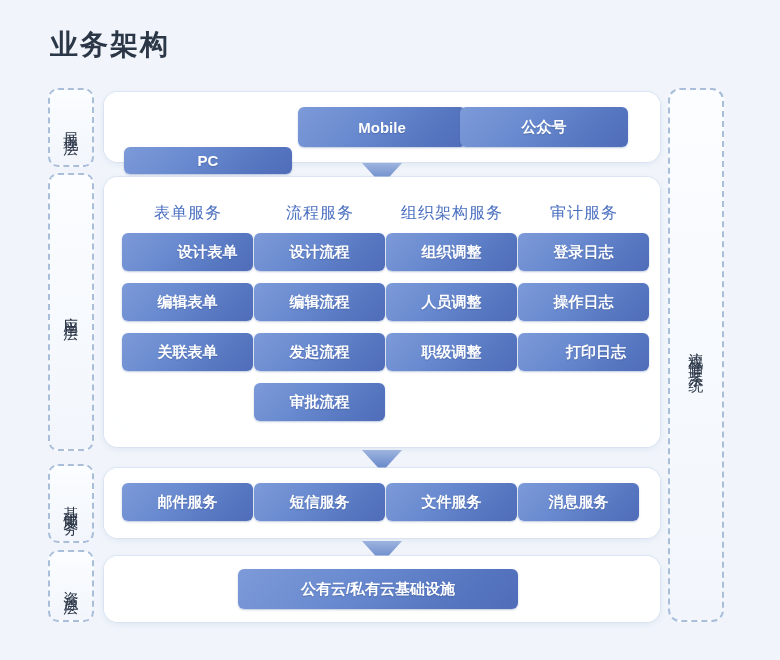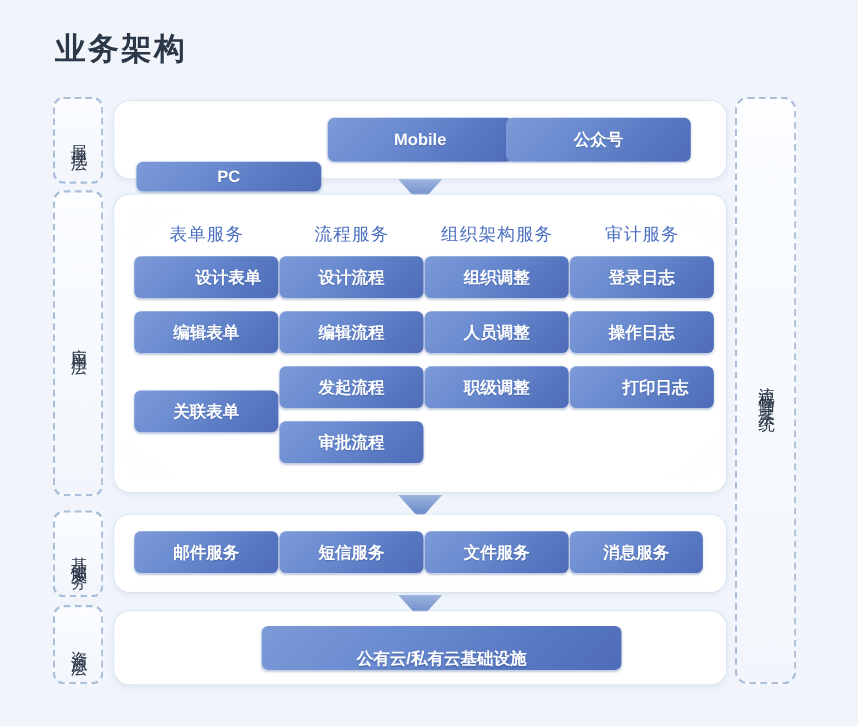--- a/index.html
+++ b/index.html
@@ -137,21 +137,21 @@
   <div class="col-head" style="left:149px;top:26px;width:134px;">流程服务</div>
   <div class="col-head" style="left:281px;top:26px;width:134px;">组织架构服务</div>
   <div class="col-head" style="left:413px;top:26px;width:134px;">审计服务</div>
 
   <div class="btn btn-abs" style="left:18px;top:56px;width:131px;height:38px;padding-left:40px;">
     <span>设计表单</span>
   </div>
   <div class="btn btn-abs" style="left:18px;top:106px;width:131px;height:38px;">
     <span>编辑表单</span>
   </div>
-  <div class="btn btn-abs" style="left:18px;top:156px;width:131px;height:38px;margin-top:22px;">
+  <div class="btn btn-abs" style="left:18px;top:156px;width:131px;height:38px;">
     <span>关联表单</span>
   </div>
 
   <div class="btn btn-abs" style="left:150px;top:56px;width:131px;height:38px;">
     <span>设计流程</span>
   </div>
   <div class="btn btn-abs" style="left:150px;top:106px;width:131px;height:38px;">
     <span>编辑流程</span>
   </div>
   <div class="btn btn-abs" style="left:150px;top:156px;width:131px;height:38px;">
@@ -215,16 +215,16 @@
       <linearGradient id="ag3" x1="0" y1="0" x2="0" y2="1">
         <stop offset="0%" stop-color="#9db4de"></stop>
           <stop offset="100%" stop-color="#5d7fc6"></stop>
       </linearGradient>
     </defs>
     <path d="M2 2 L42 2 L22 24 Z" fill="url(#ag3)"></path>
   </svg>
 </div>
 
 <div class="panel" style="left:104px;top:556px;width:556px;height:66px;">
-  <div class="btn btn-abs" style="left:134px;top:13px;width:327px;height:40px;align-items:flex-end;">
+  <div class="btn btn-abs" style="left:134px;top:13px;width:280px;height:40px;">
     <span>公有云/私有云基础设施</span>
   </div>
 </div>
 
 </body></html>

